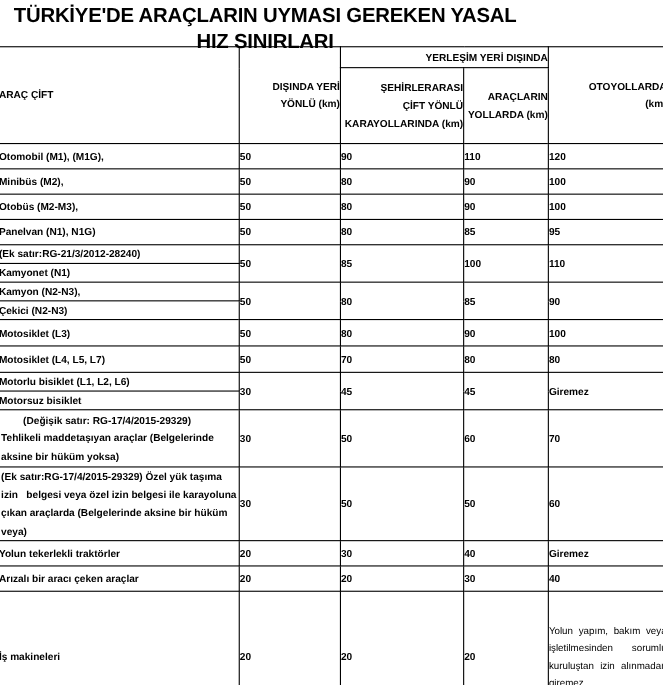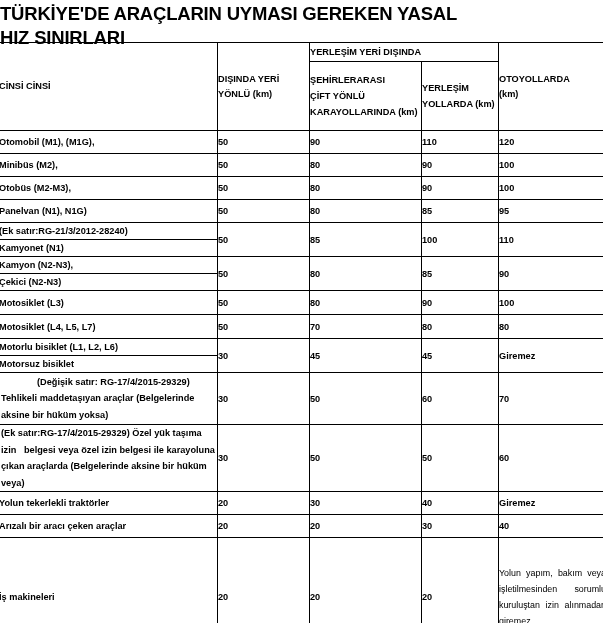--- a/index.html
+++ b/index.html
@@ -1,66 +1,66 @@
 <!DOCTYPE html>
 <html><head>
 <meta charset="utf-8">
 <style>
   html, body { margin: 0; padding: 0; background: #ffffff; }
   body {
     width: 603px; height: 623px; overflow: hidden; position: relative;
     font-family: "Liberation Sans", "DejaVu Sans", sans-serif; color: #000;
   }
   .title {
-    position: absolute; left: 0; top: 2px; width: 482px; 
+    position: absolute; left: 0; top: 2px; width: 482px; text-align: center;
     font-weight: bold; font-size: 18.5px; letter-spacing: -0.2px; line-height: 24px;
   }
   table.speed {
     position: absolute; left: -2px; top: 42px;
     border-collapse: collapse; table-layout: fixed;
     width: 608px;
     font-size: 9.2px; font-weight: bold;
   }
   table.speed td, table.speed th {
     border: 1.5px solid #000; padding: 0; vertical-align: middle;
   }
-  th { font-weight: bold; text-align: left; line-height: 15px; }
+  th { font-weight: bold; text-align: right; line-height: 15px; }
   th.vehicle-head { text-align: left; padding-left: 2px; }
   td.v { text-align: left; padding-left: 3px; white-space: nowrap; overflow: hidden; font-weight: bold; }
   td.v.wrap { white-space: normal; line-height: 16.5px; padding-left: 2px; }
   td.n { text-align: left; }
   td.note {
     text-align: justify; font-weight: normal; font-size: 8.9px; line-height: 16px;
     padding: 0 1px 0 1px; vertical-align: middle;
   }
-  .ind { padding-left: 36px; display: inline-block; }
+  .ind { padding-left: 20px; display: inline-block; }
 </style>
 </head>
 <body>
 
 <div class="title">TÜRKİYE'DE ARAÇLARIN UYMASI GEREKEN YASAL HIZ SINIRLARI</div>
 
 <table class="speed">
   <colgroup>
     <col style="width:219px">
     <col style="width:92px">
     <col style="width:112px">
     <col style="width:77px">
     <col style="width:108px">
   </colgroup>
   <thead>
     <tr style="height:19px">
-      <th rowspan="2" class="vehicle-head"><span>CİNSİ CİNSİ</span></th>
+      <th rowspan="2" class="vehicle-head"><span>ARAÇ ÇİFT</span></th>
       <th rowspan="2"><span>DIŞINDA YERİ</span><br><span>YÖNLÜ (km)</span></th>
       <th colspan="2">YERLEŞİM YERİ DIŞINDA</th>
       <th rowspan="2"><span>OTOYOLLARDA</span><br><span>(km)</span></th>
     </tr>
     <tr style="height:69px">
       <th style="line-height:16px"><span>ŞEHİRLERARASI</span><br><span>ÇİFT YÖNLÜ</span><br><span>KARAYOLLARINDA (km)</span></th>
-      <th style="line-height:16px"><span>YERLEŞİM</span><br><span>YOLLARDA (km)</span></th>
+      <th style="line-height:16px"><span>ARAÇLARIN</span><br><span>YOLLARDA (km)</span></th>
     </tr>
   </thead>
   <tbody id="tbody">
 
     <tr style="height:23px">
       <td class="v">Otomobil (M1),  (M1G),</td>
       <td class="n">50</td>
       <td class="n">90</td>
       <td class="n">110</td>
       <td class="n">120</td>

